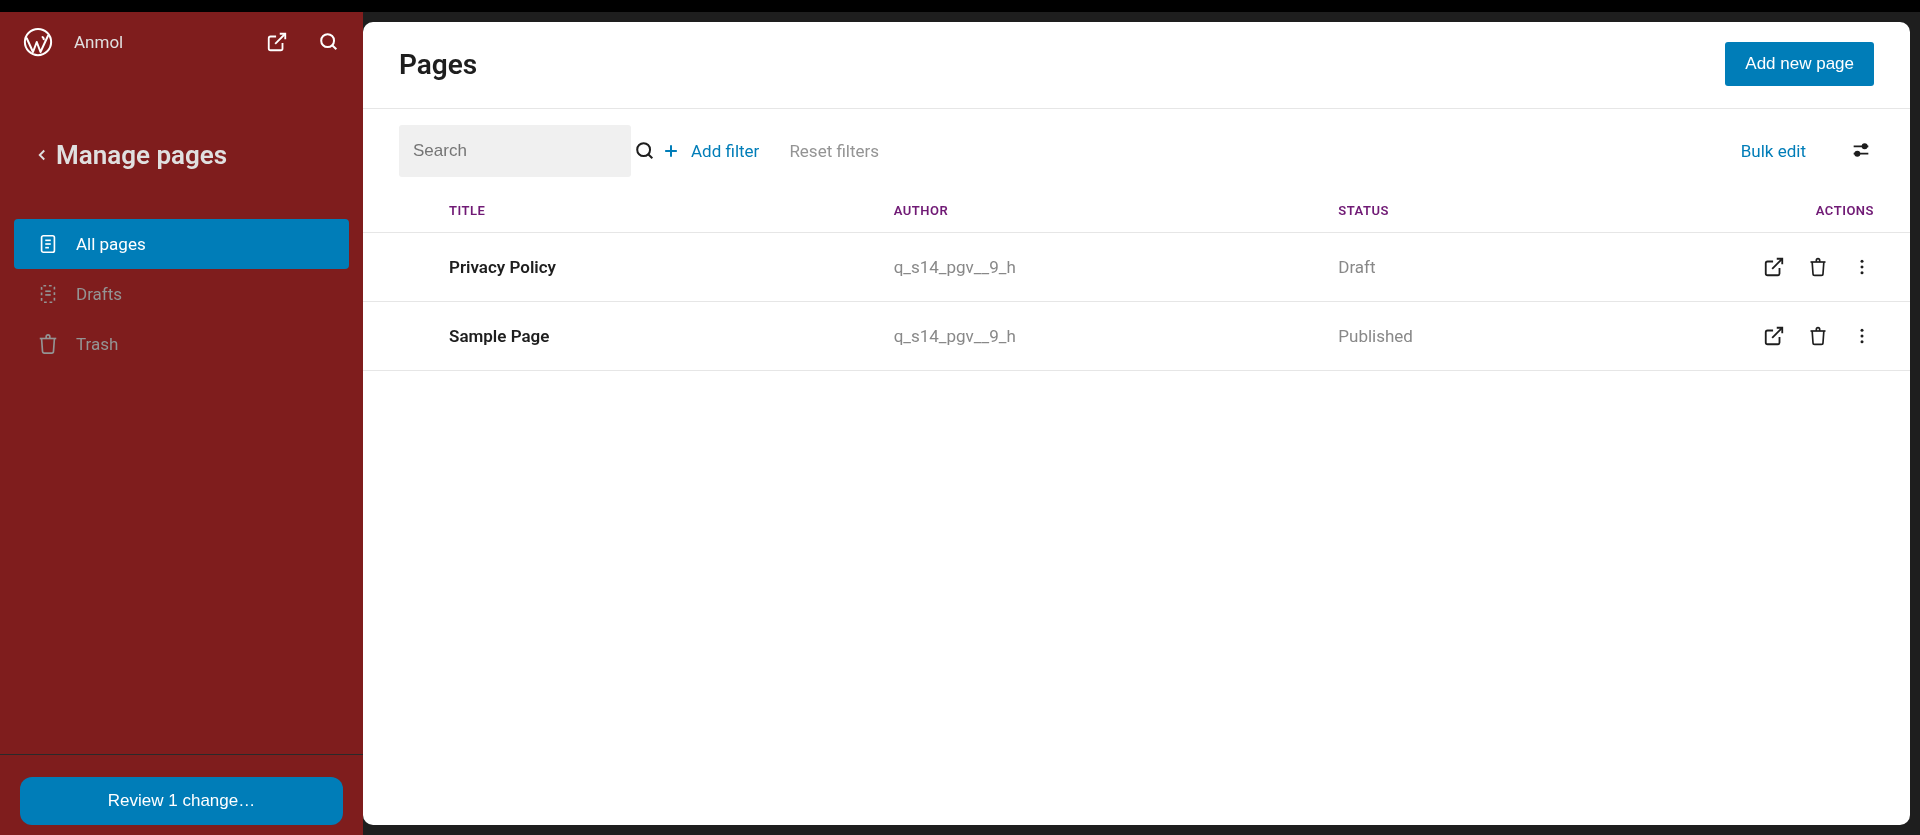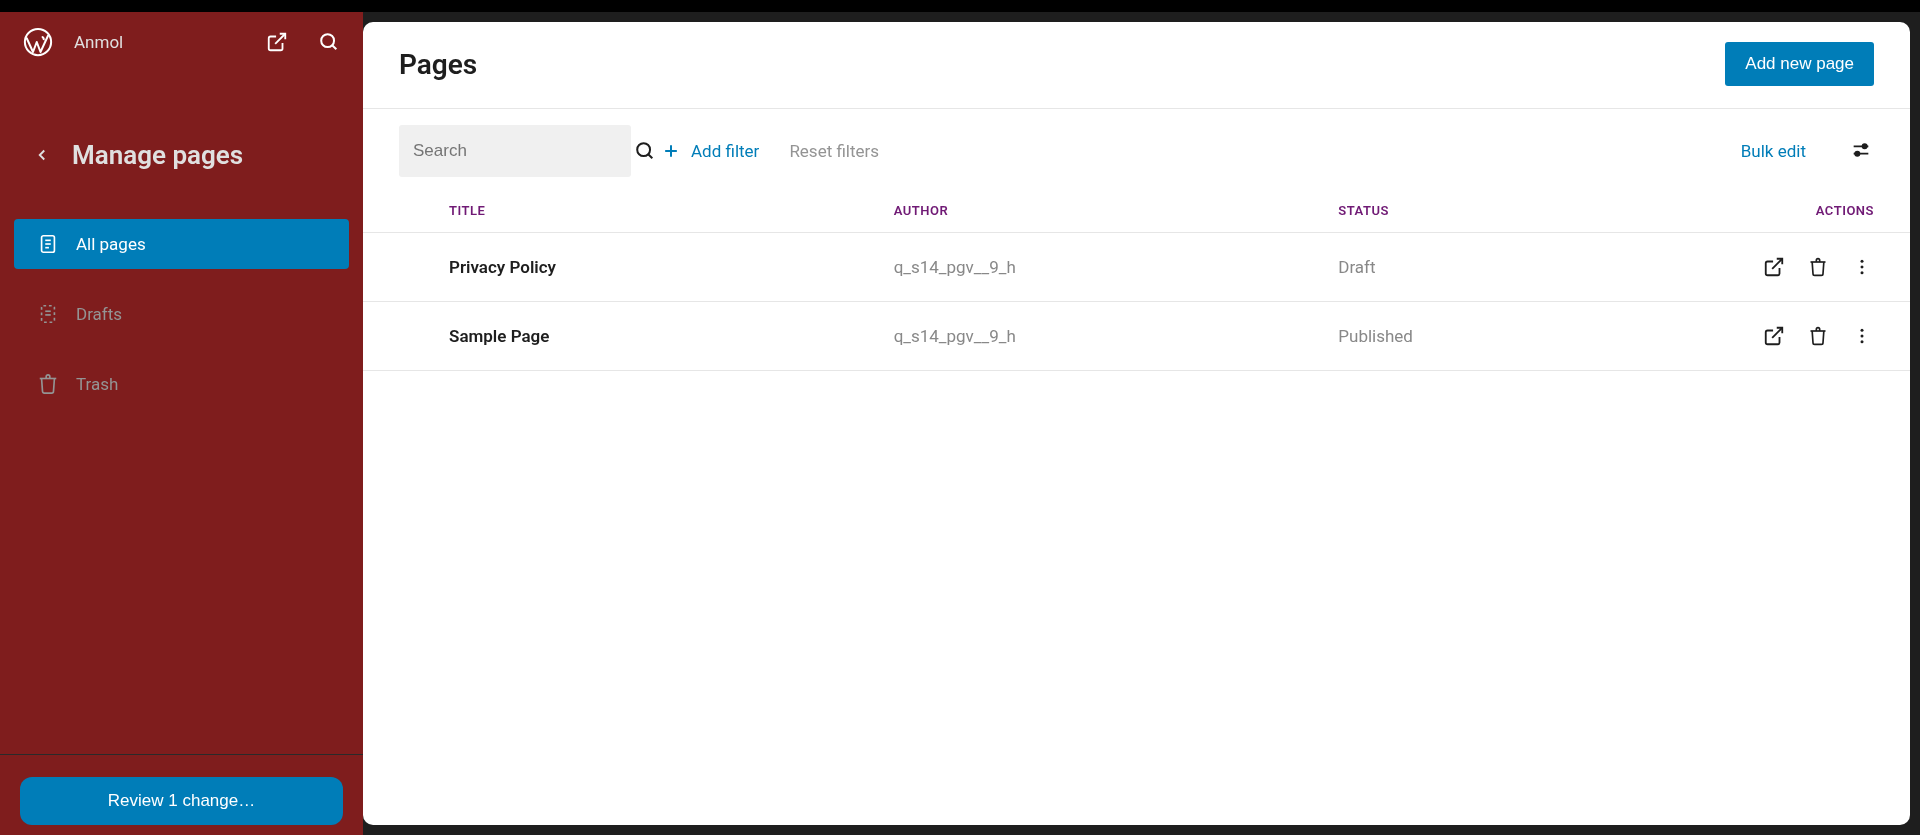--- a/index.html
+++ b/index.html
@@ -61,42 +61,41 @@
   align-items: center;
   justify-content: center;
   color: #fff;
   cursor: pointer;
 }
 .nav-title-row {
   display: flex;
   align-items: center;
   padding: 0 28px;
   margin-top: 68px;
-  gap: 16px;
 }
 .back-chevron {
   width: 28px;
   height: 28px;
   display: flex;
   align-items: center;
   justify-content: center;
   color: #e0e0e0;
   cursor: pointer;
 }
 .nav-title {
   color: #e0e0e0;
   font-size: 26px;
   font-weight: 600;
 }
 .nav-list {
   margin-top: 34px;
   padding: 15px 14px;
   display: flex;
   flex-direction: column;
-  gap: 20px;
+  gap: 0;
 }
 .nav-item {
   display: flex;
   align-items: center;
   gap: 16px;
   padding: 13px 22px;
   border-radius: 4px;
   cursor: pointer;
   color: #949494;
 }

